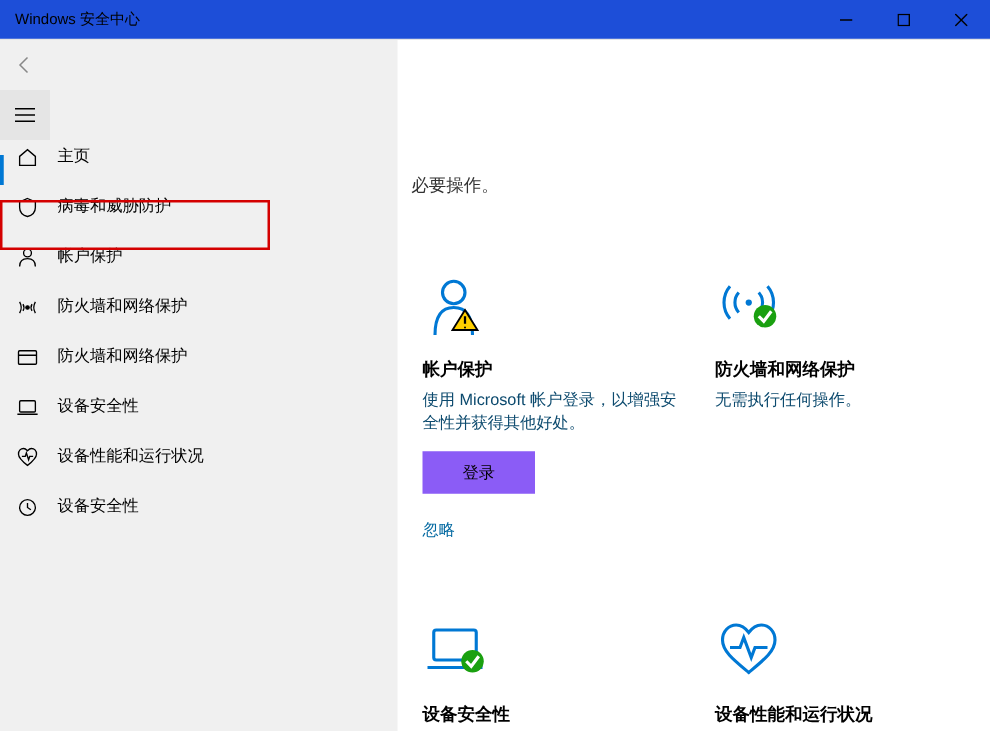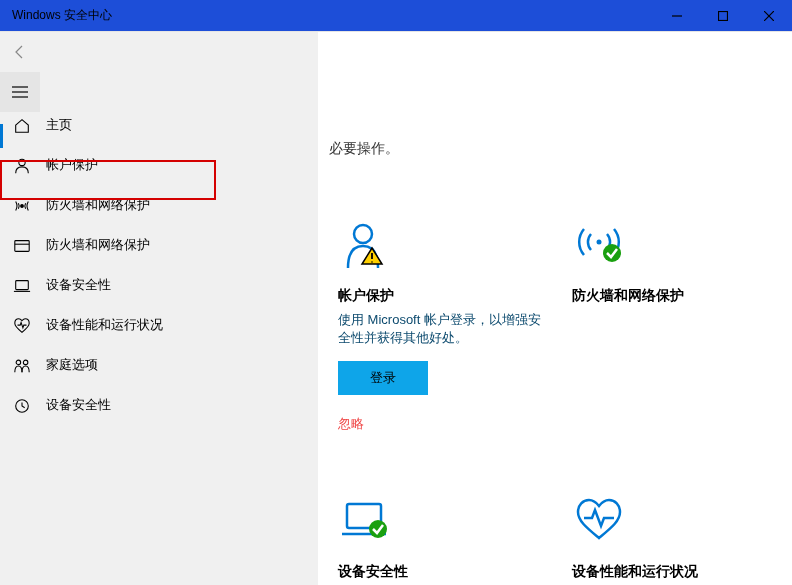--- a/index.html
+++ b/index.html
@@ -130,30 +130,30 @@
       margin-bottom: 6px;
     }
     .card-desc {
       font-size: 13px;
       color: #0c4a6e;
       line-height: 1.4;
     }
     .card-button {
       margin-top: 14px;
       padding: 8px 32px;
-      background: #0ea5e9;
+      background: #8b5cf6;
       border: none;
       font-size: 13px;
       cursor: pointer;
       font-family: inherit;
     }
     .card-link {
       display: block;
       margin-top: 20px;
-      color: #ef4444;
+      color: #0369a1;
       font-size: 13px;
       cursor: pointer;
     }
     svg { stroke: #000; fill: none; stroke-width: 1.2; }
     .blue-icon svg { stroke: #0078d4; stroke-width: 2; }
   </style>
 </head>
 <body>
 
 <div class="titlebar">
@@ -196,20 +196,28 @@
 
     <div class="side-item selected">
       <span class="icon">
         <svg width="18" height="18" viewBox="0 0 20 20">
             <path d="M3 9 L10 3 L17 9 V17 H3 Z"></path>
           </svg>
       </span>
       <span class="label">主页</span>
     </div>
 
+    <div class="side-item">
+      <span class="icon">
+        <svg width="18" height="18" viewBox="0 0 20 20">
+            <path d="M10 2 L17 5 V10 C17 14 14 17 10 18 C6 17 3 14 3 10 V5 Z"></path>
+          </svg>
+      </span>
+      <span class="label">病毒和威胁防护</span>
+    </div>
 
     <div class="side-item">
       <span class="icon">
         <svg width="18" height="18" viewBox="0 0 20 20">
             <circle cx="10" cy="6" r="3.5"></circle>
             <path d="M3 18 C3 13 6 11 10 11 C14 11 17 13 17 18"></path>
           </svg>
       </span>
       <span class="label">帐户保护</span>
     </div>
@@ -250,31 +258,20 @@
     <div class="side-item">
       <span class="icon">
         <svg width="18" height="18" viewBox="0 0 20 20">
             <path d="M10 17 C5 13 2 10 2 7 C2 4 4 2 6.5 2 C8 2 9 3 10 4 C11 3 12 2 13.5 2 C16 2 18 4 18 7 C18 10 15 13 10 17 Z"></path>
             <polyline points="5,9 8,9 9,6 11,12 12,9 15,9"></polyline>
           </svg>
       </span>
       <span class="label">设备性能和运行状况</span>
     </div>
 
-    <div class="side-item">
-      <span class="icon">
-        <svg width="18" height="18" viewBox="0 0 20 20">
-            <circle cx="6" cy="6" r="2.5"></circle>
-            <circle cx="14" cy="6" r="2.5"></circle>
-            <path d="M2 17 C2 12 4 10 6 10 C8 10 10 12 10 17"></path>
-            <path d="M10 17 C10 12 12 10 14 10 C16 10 18 12 18 17"></path>
-          </svg>
-      </span>
-      <span class="label">家庭选项</span>
-    </div>
 
     <div class="side-item">
       <span class="icon">
         <svg width="18" height="18" viewBox="0 0 20 20">
             <circle cx="10" cy="10" r="7"></circle>
             <polyline points="10,6 10,10 13,12"></polyline>
           </svg>
       </span>
       <span class="label">设备安全性</span>
     </div>
@@ -308,20 +305,21 @@
           <circle cx="27" cy="22" r="2.5" fill="#0078d4" stroke="none"></circle>
           <path d="M19 14 A12 12 0 0 0 19 30" stroke="#0078d4" stroke-width="2.5" fill="none"></path>
           <path d="M35 14 A12 12 0 0 1 35 30" stroke="#0078d4" stroke-width="2.5" fill="none"></path>
           <path d="M12 9 A20 20 0 0 0 12 35" stroke="#0078d4" stroke-width="2.5" fill="none"></path>
           <path d="M42 9 A20 20 0 0 1 42 35" stroke="#0078d4" stroke-width="2.5" fill="none"></path>
           <circle cx="40" cy="33" r="9" fill="#1aa010" stroke="none"></circle>
           <polyline points="35,33 39,37 45,29" stroke="#fff" stroke-width="2.5" fill="none"></polyline>
         </svg>
       </div>
       <div class="card-title">防火墙和网络保护</div>
+      <div class="card-desc">无需执行任何操作。</div>
     </div>
 
     <div class="card">
       <div class="card-icon blue-icon">
         <svg width="54" height="50" viewBox="0 0 54 50">
           <rect x="9" y="8" width="34" height="24" rx="2" stroke="#0078d4" stroke-width="2.5" fill="none"></rect>
           <line x1="4" y1="38" x2="48" y2="38" stroke="#0078d4" stroke-width="2.5"></line>
           <circle cx="40" cy="33" r="9" fill="#1aa010" stroke="none"></circle>
           <polyline points="35,33 39,37 45,29" stroke="#fff" stroke-width="2.5" fill="none"></polyline>
         </svg>

